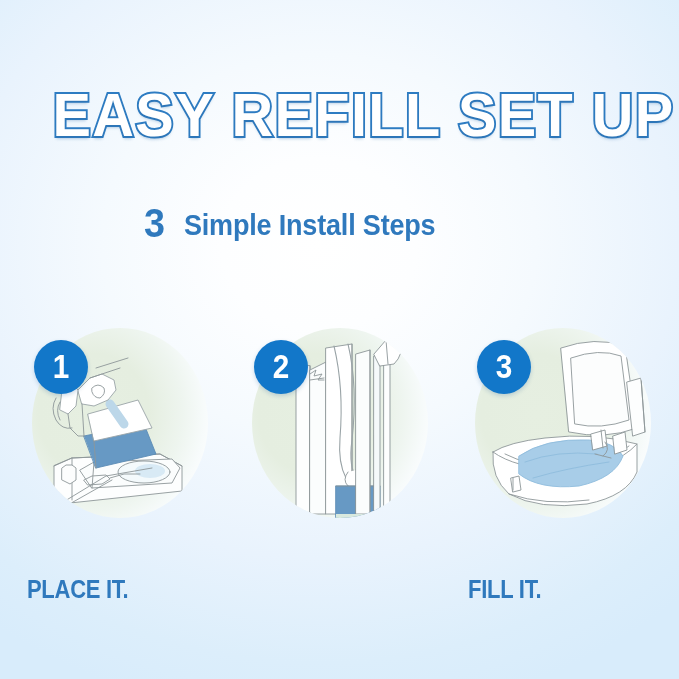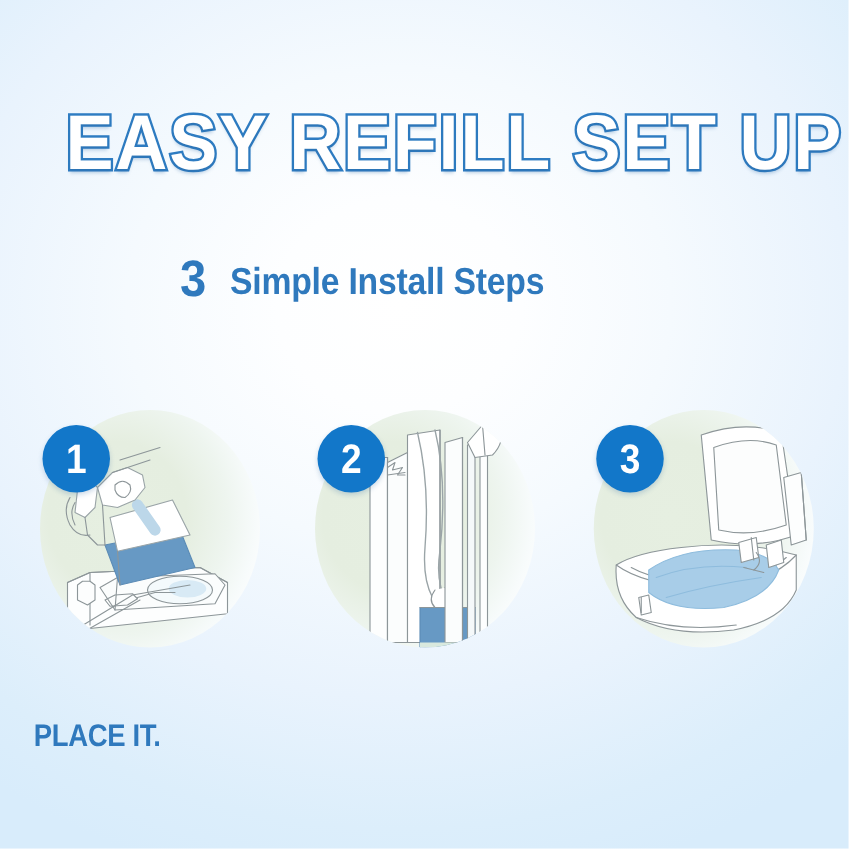--- a/index.html
+++ b/index.html
@@ -315,16 +315,19 @@
               <path d="M120 126 L136 130"></path>
 
               <path d="M34 166 Q70 178 114 172"></path>
             </g>
           </svg>
         </div>
         <div class="badge">
           <div class="badge-num">3</div>
         </div>
       </div>
+      <div class="caption">
+        <span>FILL IT.</span>
+      </div>
     </div>
 
   </div>
 </div>
 
 </body></html>

